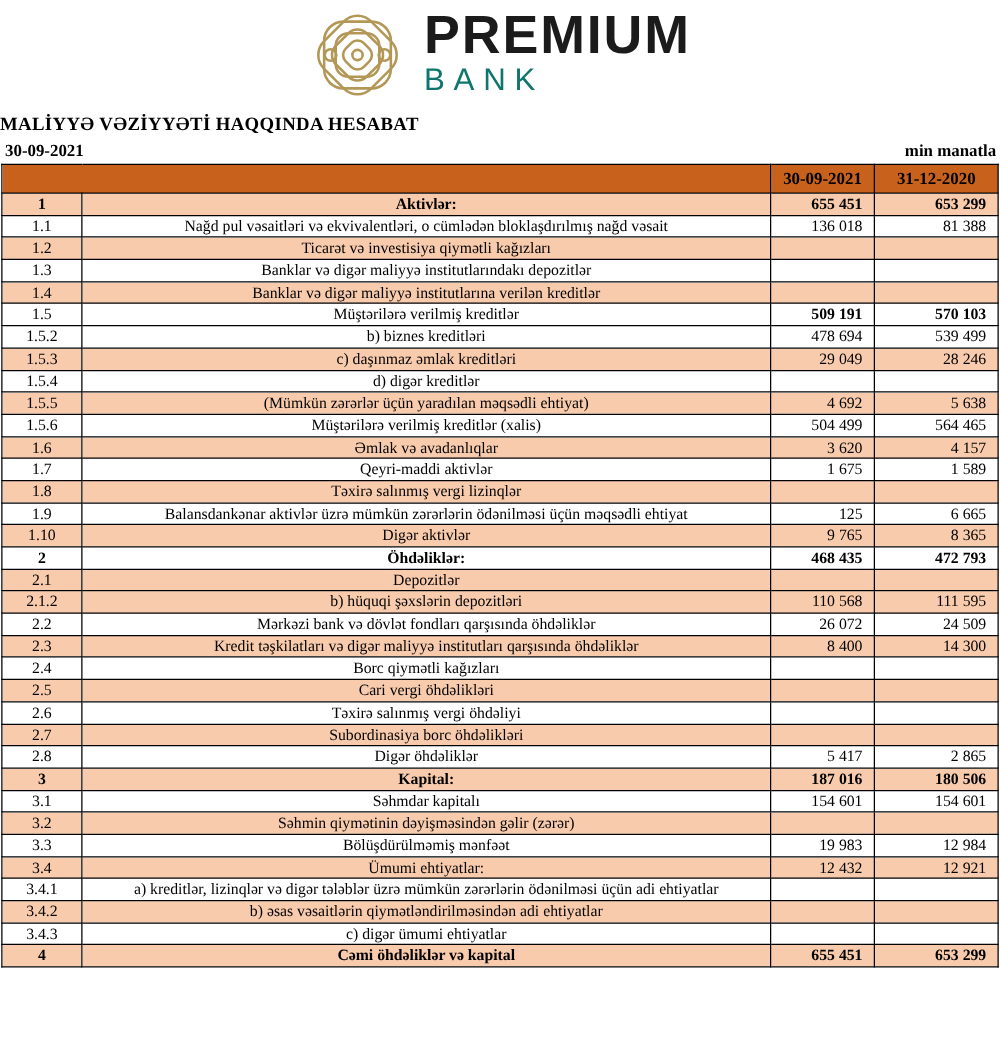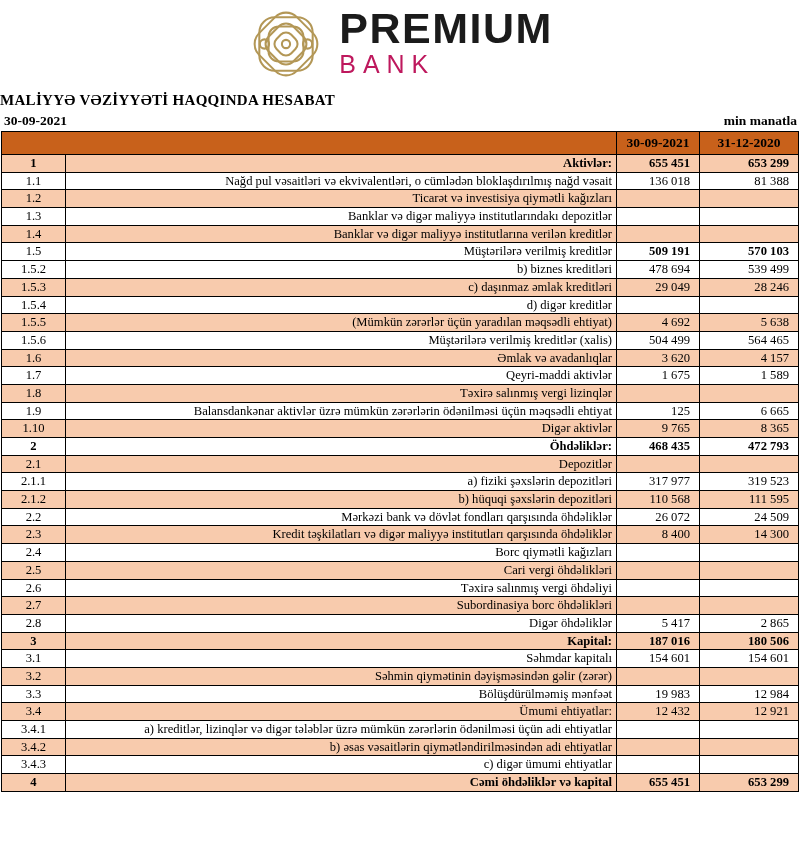--- a/index.html
+++ b/index.html
@@ -16,40 +16,40 @@
   }
   .logo-row{display:flex;justify-content:center;align-items:center;gap:14px;padding-top:4px;height:84px;}
   .emblem{color:var(--logo-gold);width:78px;height:78px;flex:0 0 auto;}
   .logo-text{display:flex;flex-direction:column;}
   .brand{
     font-family:"Liberation Sans","DejaVu Sans",sans-serif;font-weight:bold;
     font-size:43px;line-height:0.9;letter-spacing:1.5px;color:#1b1b1b;
   }
   .subbrand{
     font-family:"Liberation Sans","DejaVu Sans",sans-serif;font-weight:400;
-    font-size:25px;letter-spacing:7px;color:#be185d;margin-top:3px;
+    font-size:25px;letter-spacing:7px;color:#0f766e;margin-top:3px;
   }
   .page-title{
     text-align:left;font-weight:bold;font-size:15px;letter-spacing:0.3px;margin-top:8px;
   }
   .meta-row{
     display:flex;justify-content:space-between;align-items:flex-end;
     font-weight:bold;font-size:13.5px;padding:4px 3px 2px 4px;
   }
   table{
     border-collapse:collapse;width:797px;margin:0 auto;table-layout:fixed;
   }
   th,td{border:1px solid var(--border);overflow:hidden;white-space:nowrap;}
   thead th{
     background:var(--header-bg);height:23px;font-size:13.5px;font-weight:bold;
     text-align:center;color:#000;
   }
   td{height:17.7px;font-size:12.6px;line-height:1;padding:0;}
   td.no{text-align:center;}
-  td.label{padding:0 4px;text-align:right;}
+  td.label{padding:0 4px;text-align:center;}
   td.val{text-align:right;padding-right:9px;}
   tr.shade td{background:var(--row-shade);}
   tr.bold-row td{font-weight:bold;}
   tr.bold-vals td.val{font-weight:bold;}
 </style>
 </head>
 <body>
 
 <header>
   <div class="logo-row">
@@ -193,26 +193,20 @@
         <td class="label">Öhdəliklər:</td>
         <td class="val">468 435</td>
         <td class="val">472 793</td>
       </tr>
       <tr class="shade">
         <td class="no">2.1</td>
         <td class="label">Depozitlər</td>
         <td class="val"></td>
         <td class="val"></td>
       </tr>
-      <tr class="">
-        <td class="no">2.1.1</td>
-        <td class="label">a) fiziki şəxslərin depozitləri</td>
-        <td class="val">317 977</td>
-        <td class="val">319 523</td>
-      </tr>
       <tr class="shade">
         <td class="no">2.1.2</td>
         <td class="label">b) hüquqi şəxslərin depozitləri</td>
         <td class="val">110 568</td>
         <td class="val">111 595</td>
       </tr>
       <tr class="">
         <td class="no">2.2</td>
         <td class="label">Mərkəzi bank və dövlət fondları qarşısında öhdəliklər</td>
         <td class="val">26 072</td>

